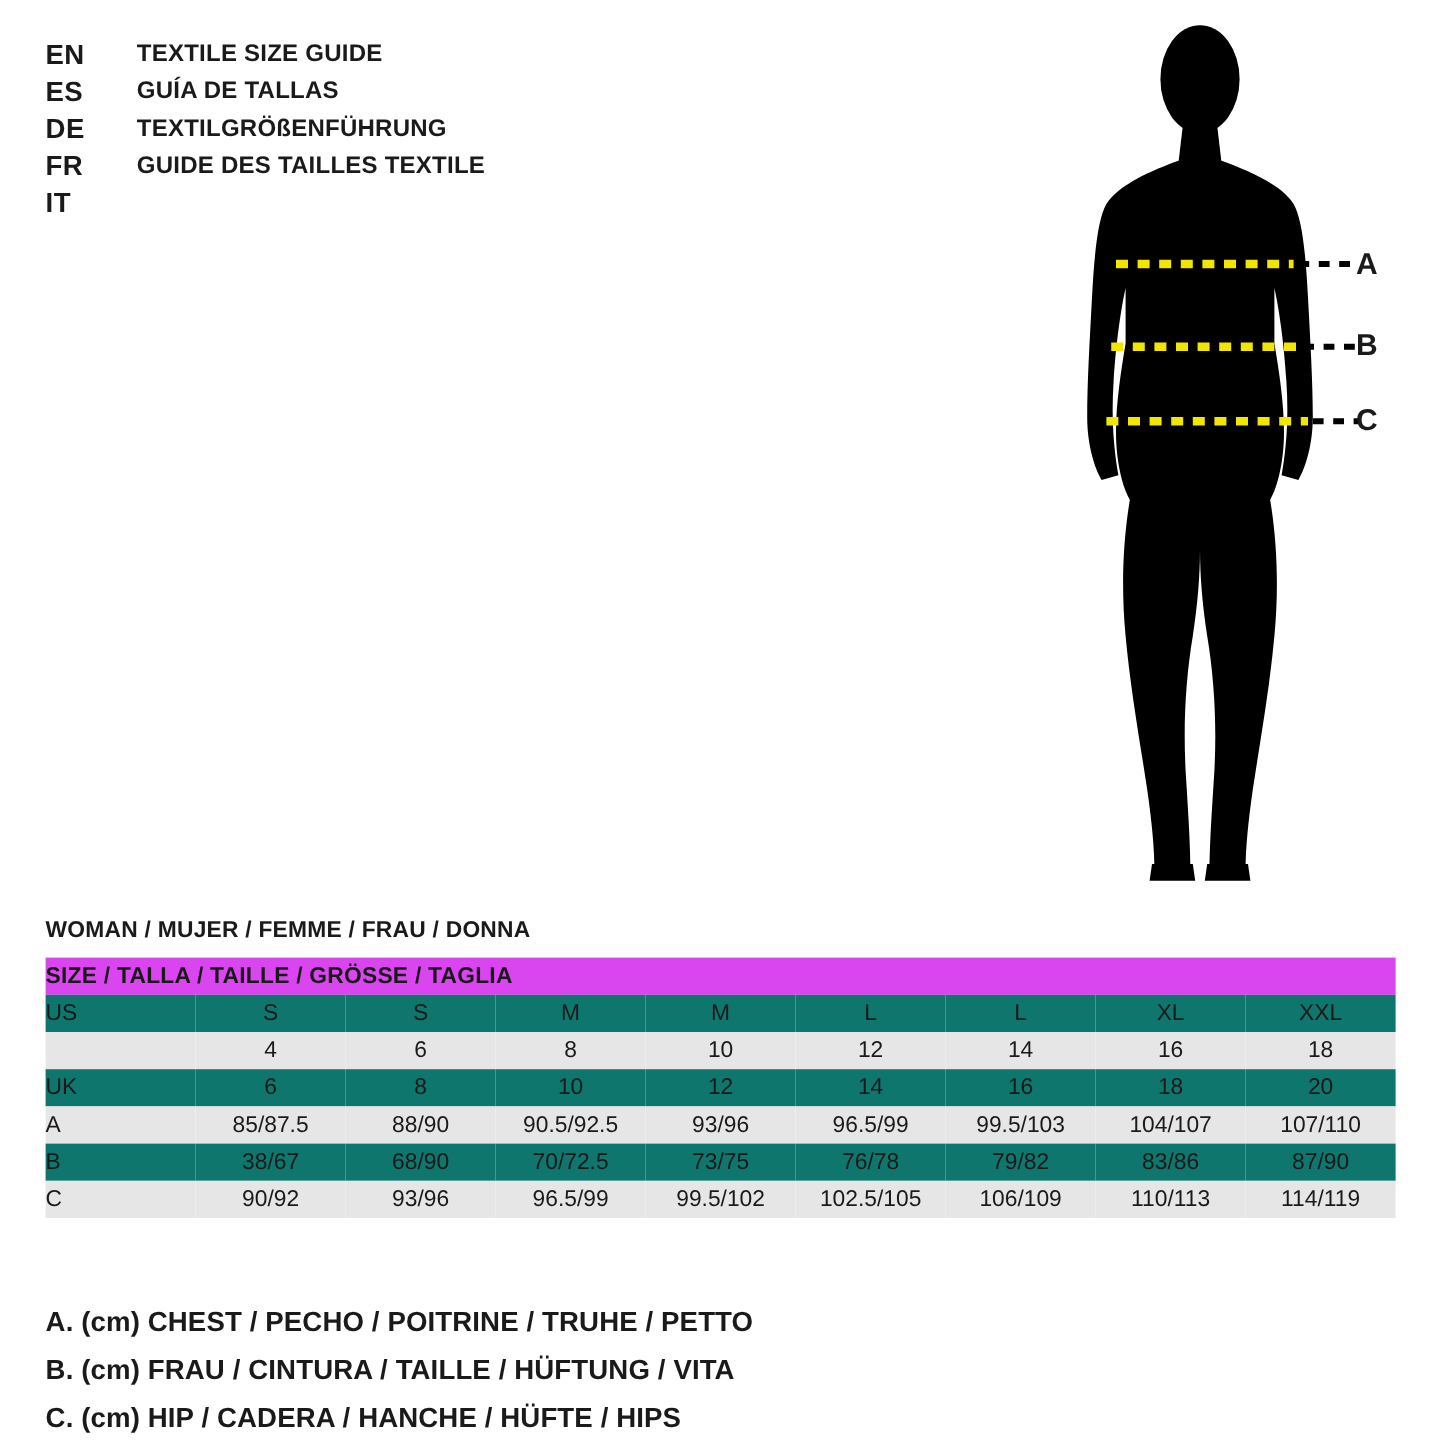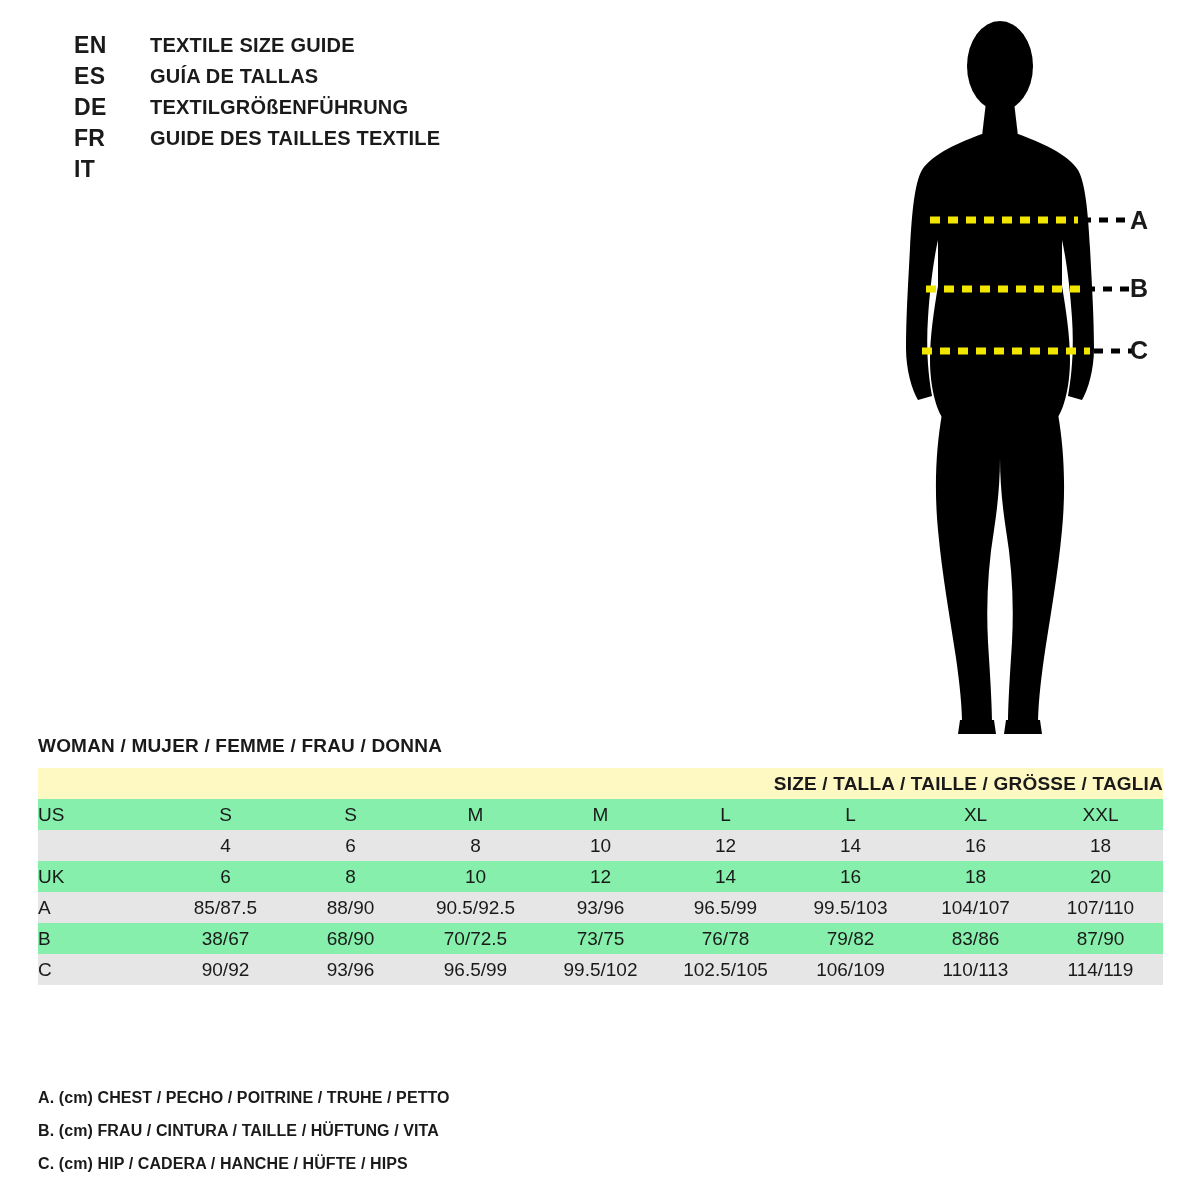--- a/index.html
+++ b/index.html
@@ -21,21 +21,20 @@
     position: absolute;
     left: 38px;
     top: 30px;
     width: 700px;
   }
   .lang-row {
     display: flex;
     align-items: center;
     height: 31px;
     line-height: 31px;
-    margin-left: 36px;
   }
   .lang-code {
     width: 76px;
     font-size: 23px;
     font-weight: bold;
     letter-spacing: 0.3px;
     color: #1a1a1a;
   }
   .lang-text {
     font-size: 20px;
@@ -82,60 +81,60 @@
     left: 38px;
     top: 735px;
     width: 1125px;
   }
   .section-title {
     font-size: 19px;
     font-weight: bold;
     letter-spacing: 0.2px;
     color: #1a1a1a;
     margin-bottom: 11px;
+    margin-top: 30px;
   }
   table.size-table {
     border-collapse: collapse;
     width: 1125px;
     table-layout: fixed;
   }
   table.size-table td {
     font-size: 19px;
     color: #1a1a1a;
     height: 31px;
     padding: 0;
     vertical-align: middle;
   }
   .hdr-row td {
-    background: #fef9c3;
+    background: #d946ef;
     font-weight: bold;
     padding-left: 8px;
     font-size: 19px;
     letter-spacing: 0.2px;
-    text-align: right;
   }
   .row-light td { background: #f2f2f2; }
-  .row-lighter td { background: #86efac; }
+  .row-lighter td { background: #0f766e; }
   .row-mid td { background: #e6e6e6; }
   .lbl {
     padding-left: 8px;
     text-align: left;
     width: 190px;
   }
   .val { text-align: center; }
 
   
   .footnotes {
     position: absolute;
     left: 38px;
     top: 1090px;
     width: 900px;
   }
   .footnote {
-    font-size: 16px;
+    font-size: 23px;
     font-weight: bold;
     color: #1a1a1a;
     line-height: 1;
     margin-bottom: 17px;
     letter-spacing: 0.1px;
   }
 </style>
 </head>
 <body>
 

